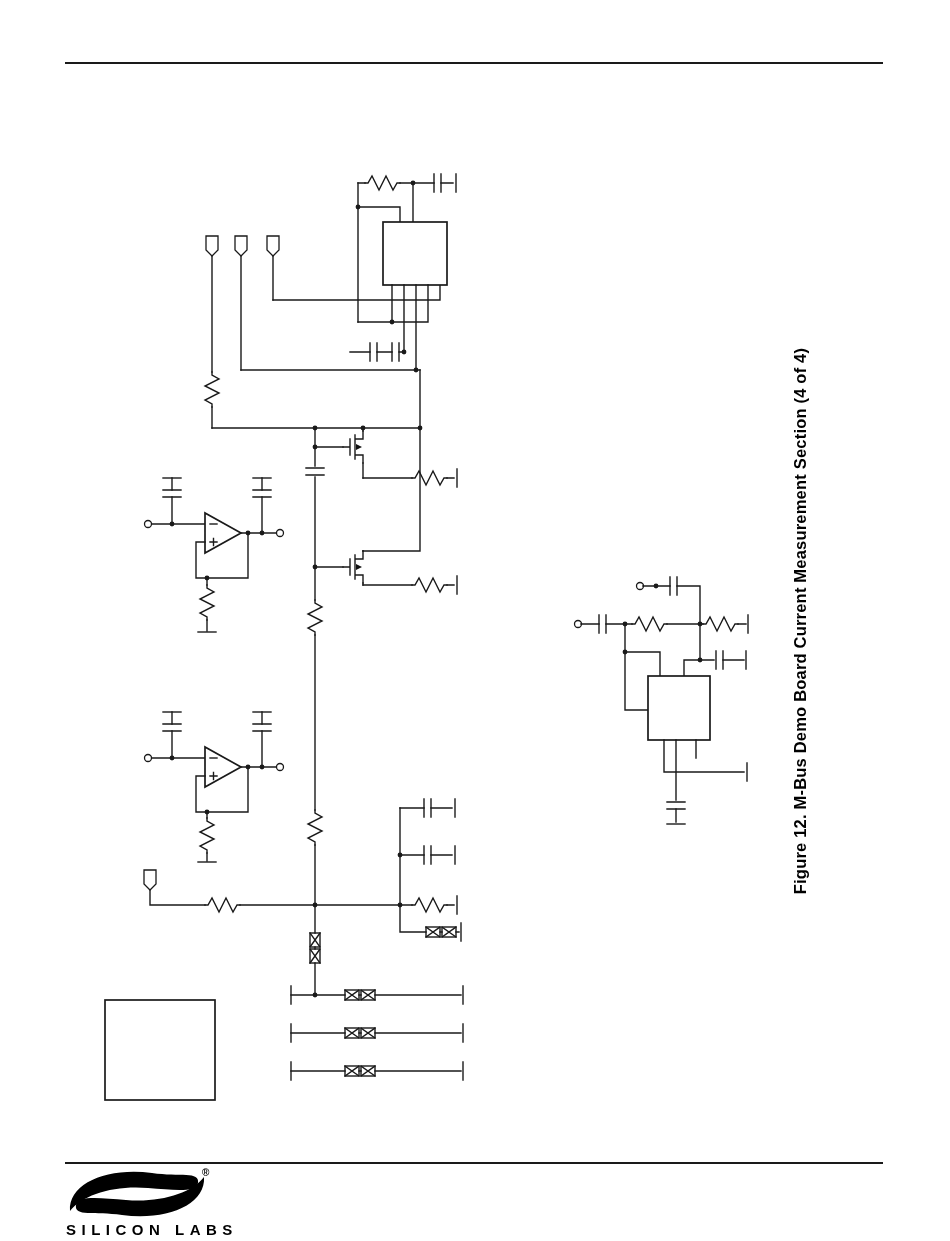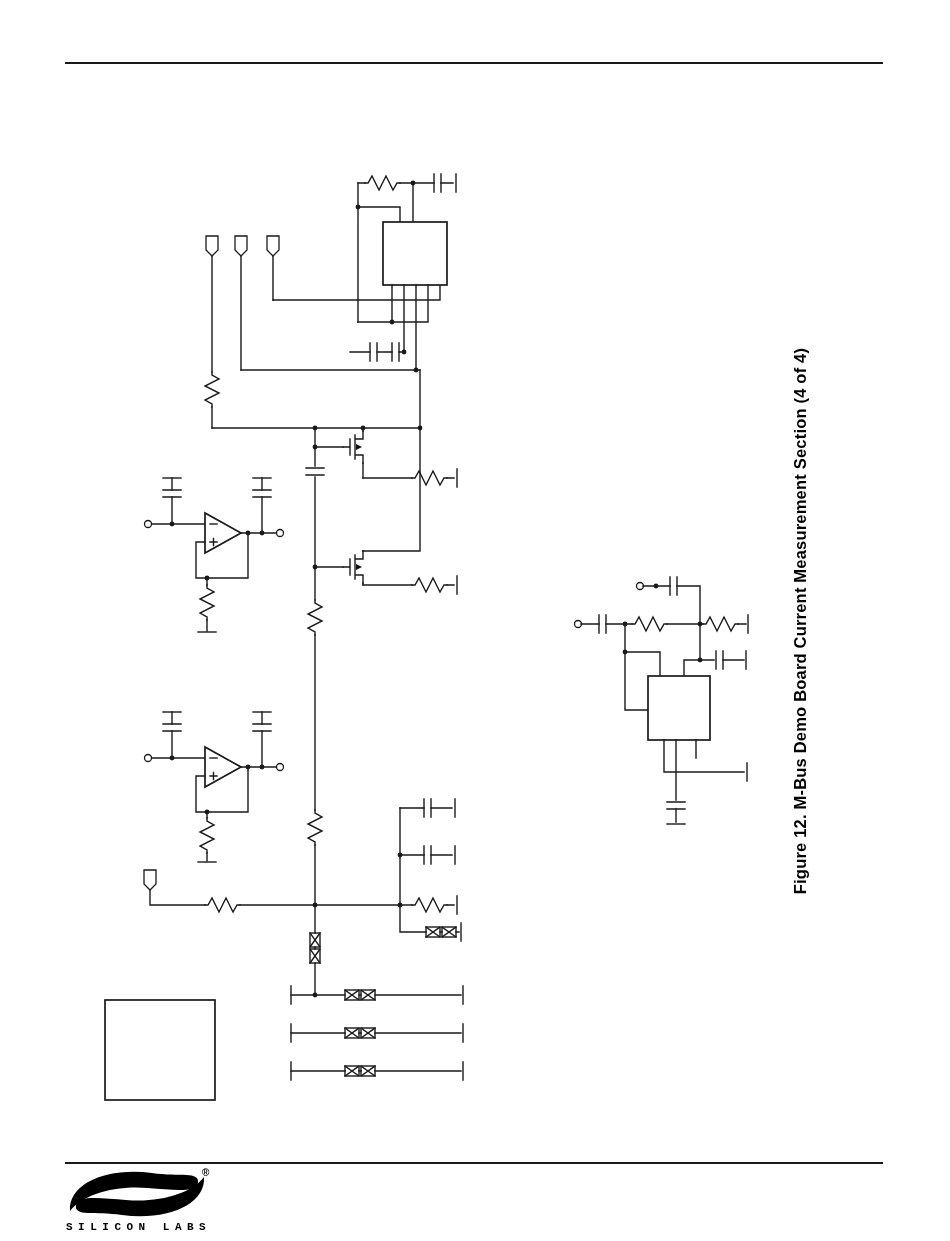--- a/index.html
+++ b/index.html
@@ -13,22 +13,22 @@
   .bottom-rule { top:1162px; }
   .schematic { position:absolute; left:0; top:0; width:950px; height:1241px; }
   .figure-caption {
     position:absolute; left:500px; top:610px; width:600px; height:22px;
     text-align:center; font-weight:bold; font-size:16.5px; line-height:22px;
     white-space:nowrap; transform:rotate(-90deg); transform-origin:center center;
     letter-spacing:0.2px;
   }
   .logo-mark { position:absolute; left:62px; top:1163px; width:150px; height:62px; }
   .logo-text {
-    position:absolute; left:66px; top:1221px; font-weight:bold; font-size:11px;
-    letter-spacing:5.5px; white-space:nowrap;font-family:Liberation Mono, monospace;
+    position:absolute; left:66px; top:1221px; font-weight:bold; font-size:15px;
+    letter-spacing:5.5px; white-space:nowrap;
   }
   .reg { position:absolute; left:202px; top:1167px; font-size:10px; font-weight:bold; }
   
   .w    { fill:none; stroke:#1a1a1a; stroke-width:1.4; stroke-linecap:square; }
   .box  { fill:#ffffff; stroke:#1a1a1a; stroke-width:1.7; }
   .j    { fill:#1a1a1a; stroke:none; }
   .term { fill:#ffffff; stroke:#1a1a1a; stroke-width:1.3; }
   .blk  { fill:#111; stroke:none; }
 </style>
 </head>

